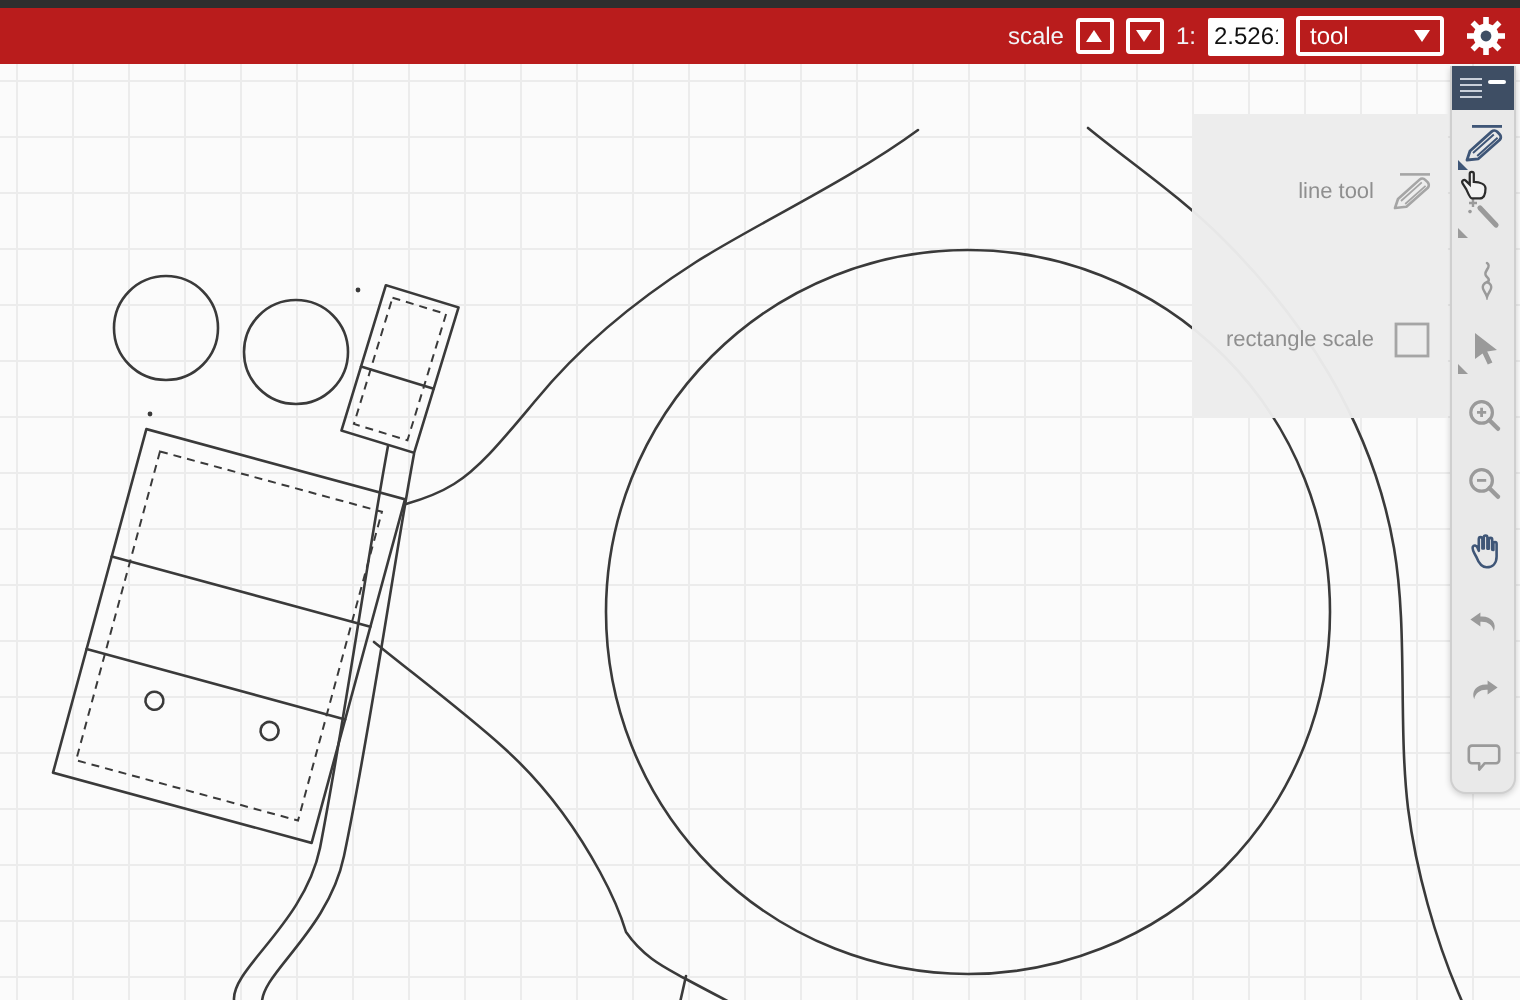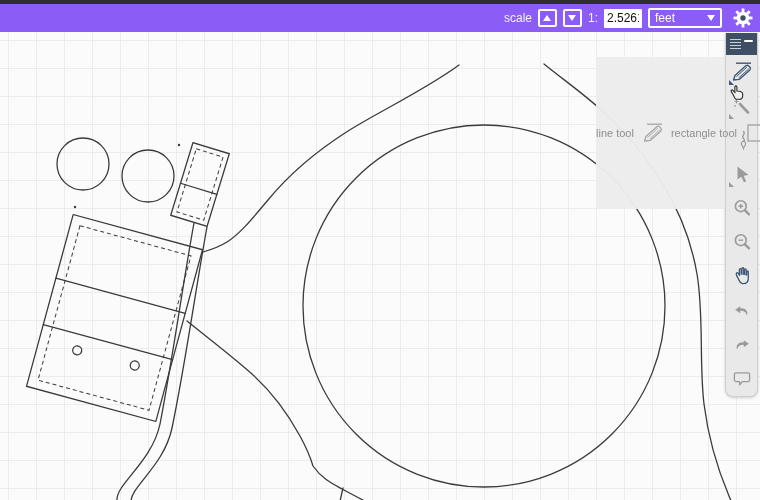--- a/index.html
+++ b/index.html
@@ -17,21 +17,21 @@
       linear-gradient(90deg,#ececec 1px, transparent 1px);
     background-size:28px 28px;
     background-position:8px 8px;
   }
   #drawing{position:absolute;left:0;top:0;z-index:1;}
   .stroke{fill:none;stroke:#3a3a3a;stroke-width:1.3;stroke-linecap:round;stroke-linejoin:round;}
   .dashed{fill:none;stroke:#3a3a3a;stroke-width:1;stroke-dasharray:4 3;}
   
   .topbar{
     position:absolute;top:0;left:0;right:0;height:32px;box-sizing:border-box;
-    background:#8b5cf6;border-top:4px solid #2e2e2e;
+    background:#b91c1c;border-top:4px solid #2e2e2e;
     display:flex;align-items:center;justify-content:flex-end;
     gap:6px;padding-right:6px;z-index:5;
   }
   .topbar .lbl{color:#f2f4f7;font-size:12px;}
   .spin-btn{
     width:19px;height:18px;border:2px solid #fff;border-radius:2px;
     display:flex;align-items:center;justify-content:center;cursor:pointer;box-sizing:border-box;
   }
   .tri-up{width:0;height:0;border-left:4.5px solid transparent;border-right:4.5px solid transparent;border-bottom:6.5px solid #fff;}
   .tri-down{width:0;height:0;border-left:4.5px solid transparent;border-right:4.5px solid transparent;border-top:6.5px solid #fff;}
@@ -66,21 +66,21 @@
   .tool.active{color:#3f5677;}
   .corner{
     position:absolute;left:3px;bottom:4px;width:0;height:0;
     border-bottom:5px solid #9a9a9a;border-right:5px solid transparent;
   }
   .tool.active .corner{border-bottom-color:#3f5677;}
   
   .flyout{
     position:absolute;top:57px;right:36px;width:128px;height:152px;
     background:rgba(236,236,236,.97);z-index:7;
-    display:flex;flex-direction:row;justify-content:space-around;padding:2px 0;box-sizing:border-box;
+    display:flex;flex-direction:column;justify-content:space-around;padding:2px 0;box-sizing:border-box;
   }
   .flyout-row{display:flex;align-items:center;justify-content:flex-end;gap:7px;padding-right:6px;cursor:pointer;}
   .flyout-row .flabel{font-size:11px;color:#8f8f8f;white-space:nowrap;}
   .flyout-row .ficon{color:#a5a5a5;display:flex;}
   
   .cursor{position:absolute;left:727px;top:84px;z-index:9;pointer-events:none;}
 </style>
 </head>
 <body>
 
@@ -128,21 +128,21 @@
   <span class="lbl">scale</span>
   <div class="spin-btn">
     <span class="tri-up"></span>
   </div>
   <div class="spin-btn">
     <span class="tri-down"></span>
   </div>
   <span class="lbl">1:</span>
   <input class="scale-input" type="text" value="2.5261" style="">
   <div class="unit-select">
-    <span>feet</span>
+    <span>tool</span>
     <span class="tri-down"></span>
   </div>
   <span class="gear">
     <svg width="22" height="22" viewBox="0 0 22 22">
       <g fill="#fff">
         <rect x="9.6" y="1.5" width="2.8" height="19"></rect>
         <rect x="9.6" y="1.5" width="2.8" height="19" transform="rotate(45 11 11)"></rect>
         <rect x="9.6" y="1.5" width="2.8" height="19" transform="rotate(90 11 11)"></rect>
         <rect x="9.6" y="1.5" width="2.8" height="19" transform="rotate(135 11 11)"></rect>
         <circle cx="11" cy="11" r="6.3"></circle>
@@ -248,21 +248,21 @@
       <svg width="24" height="24" viewBox="0 0 24 24">
         <g fill="none" stroke="currentColor" stroke-width="1.3" stroke-linejoin="round">
           <path d="M6,3.2 L21,3.2"></path>
           <path d="M3.5,20 L5,15.5 L15.8,5.8 C16.6,5.1 17.8,5.1 18.6,5.9 L19.8,7.1 C20.6,7.9 20.6,9.1 19.9,9.9 L9.2,19.4 Z"></path>
           <path d="M6.5,16.5 L16.9,7.2 M8.6,18 L18.8,8.9" stroke-width="0.9"></path>
         </g>
       </svg>
     </span>
   </div>
   <div class="flyout-row">
-    <span class="flabel">rectangle tool</span>
+    <span class="flabel">rectangle scale</span>
     <span class="ficon">
       <svg width="24" height="24" viewBox="0 0 24 24">
         <rect x="4" y="4" width="16" height="16" stroke="currentColor" stroke-width="1.4" fill="none"></rect>
       </svg>
     </span>
   </div>
 </div>
 
 <span class="cursor">
   <svg width="18" height="18" viewBox="0 0 16 16">

